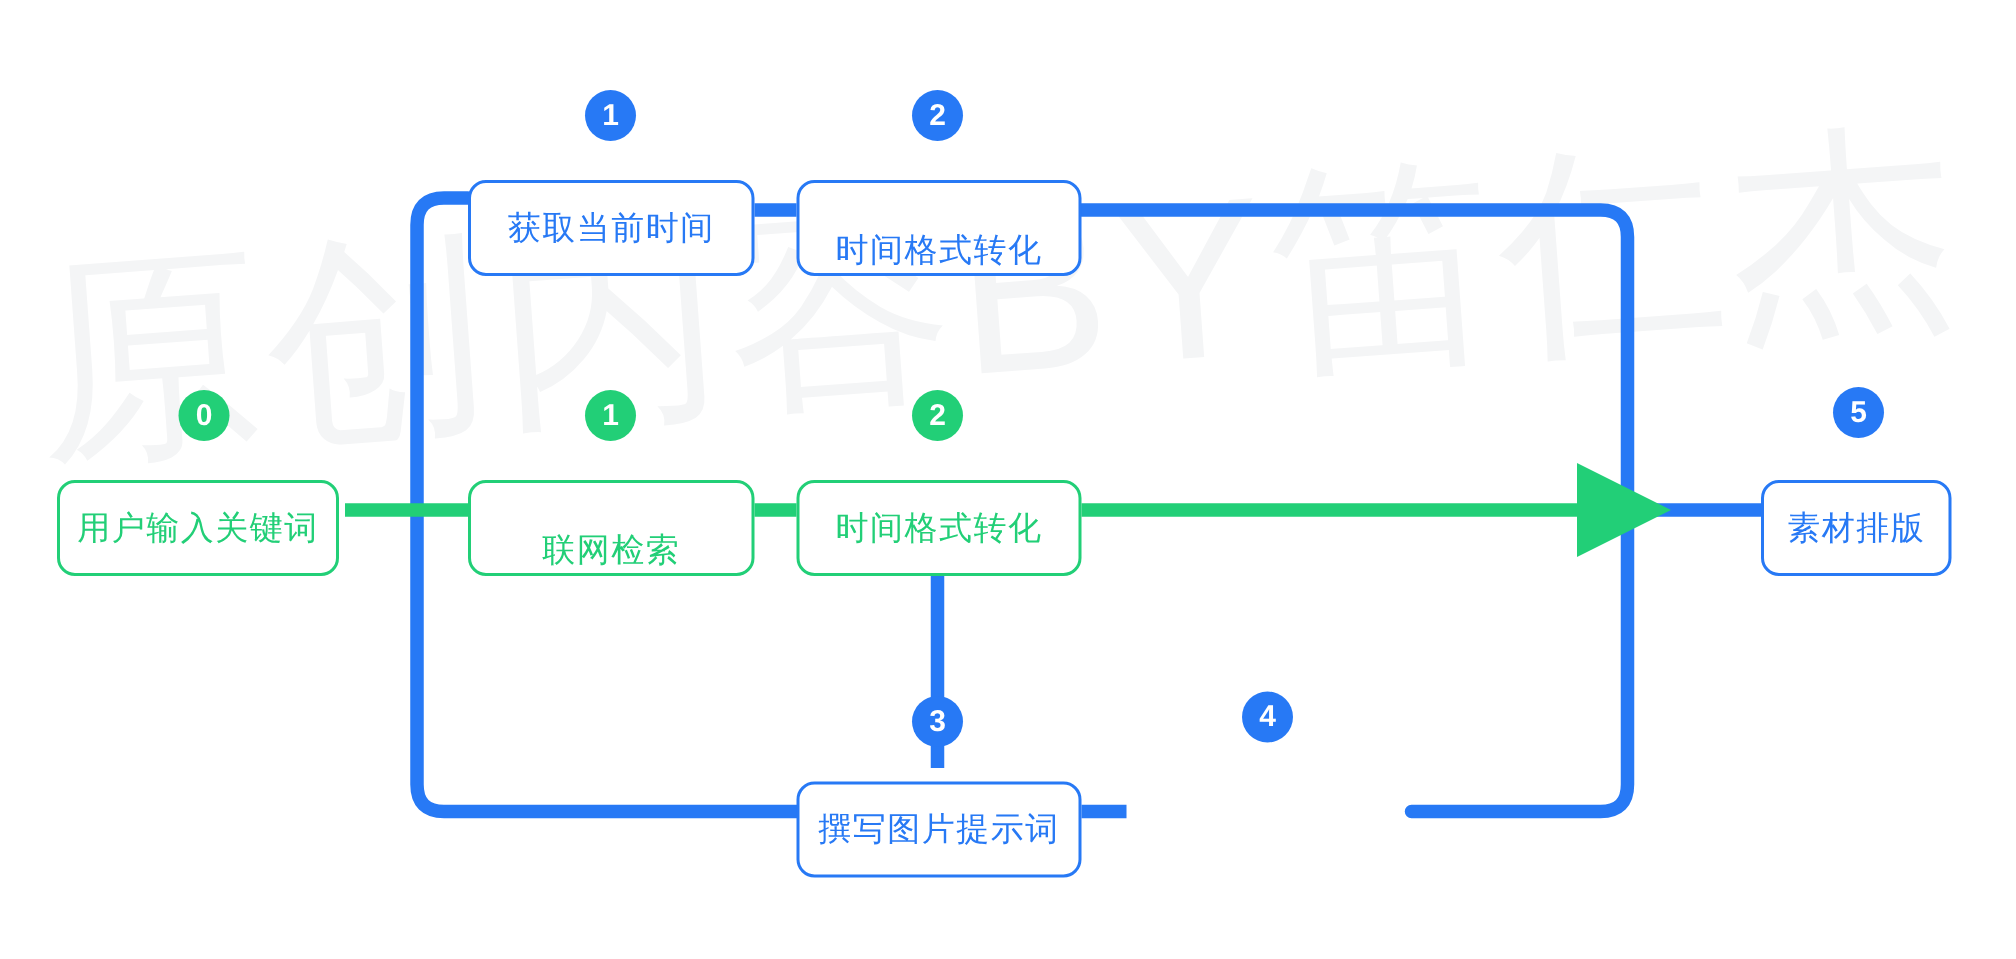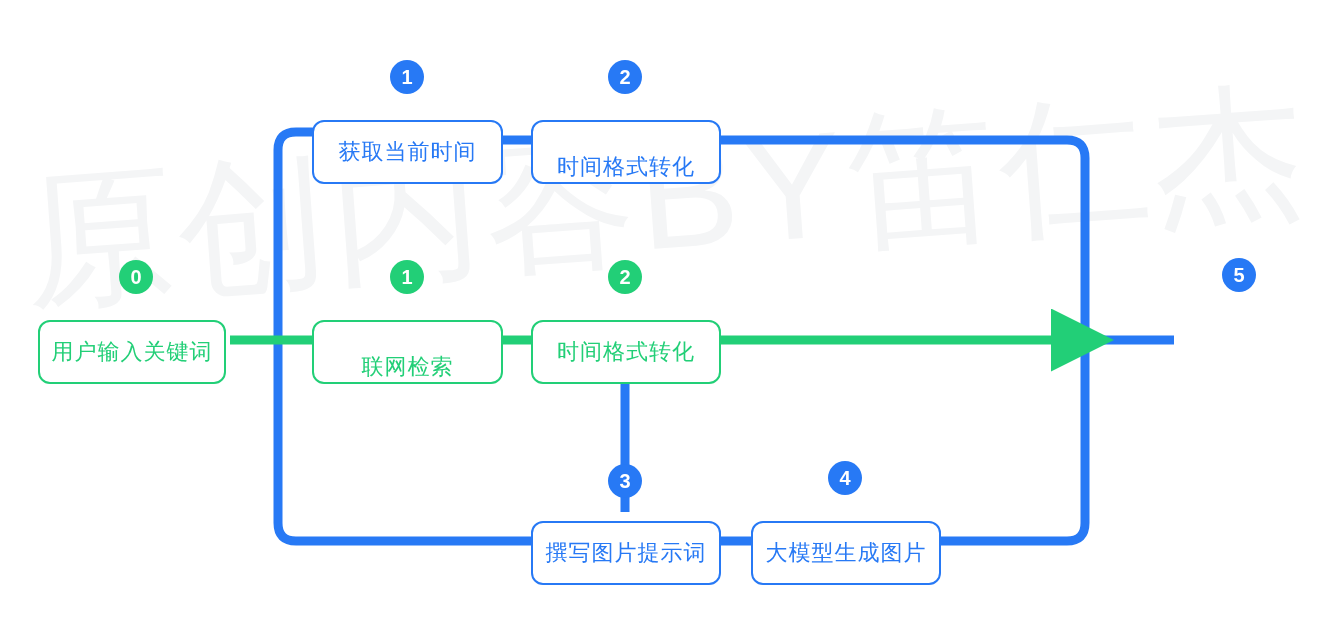--- a/index.html
+++ b/index.html
@@ -149,24 +149,24 @@
     <span>2</span>
   </div>
 
   <div class="node" style="left:531px; top:509px; width:190px; height:64px;font-family:Liberation Serif, serif;">
     <span>撰写图片提示词</span>
   </div>
   <div class="badge" style="left:608px; top:464px;">
     <span>3</span>
   </div>
 
-  <div class="node" style="left:751px; top:509px; width:190px; height:64px;">
-    <span>大模型生成图片</span>
-  </div>
   <div class="badge" style="left:828px; top:461px;">
     <span>4</span>
   </div>
 
+  <div class="node" style="left:1174px; top:308px; width:127px; height:64px;">
+    <span>素材排版</span>
+  </div>
   <div class="badge" style="left:1222px; top:258px;">
     <span>5</span>
   </div>
 
 </div>
 
 </body></html>

